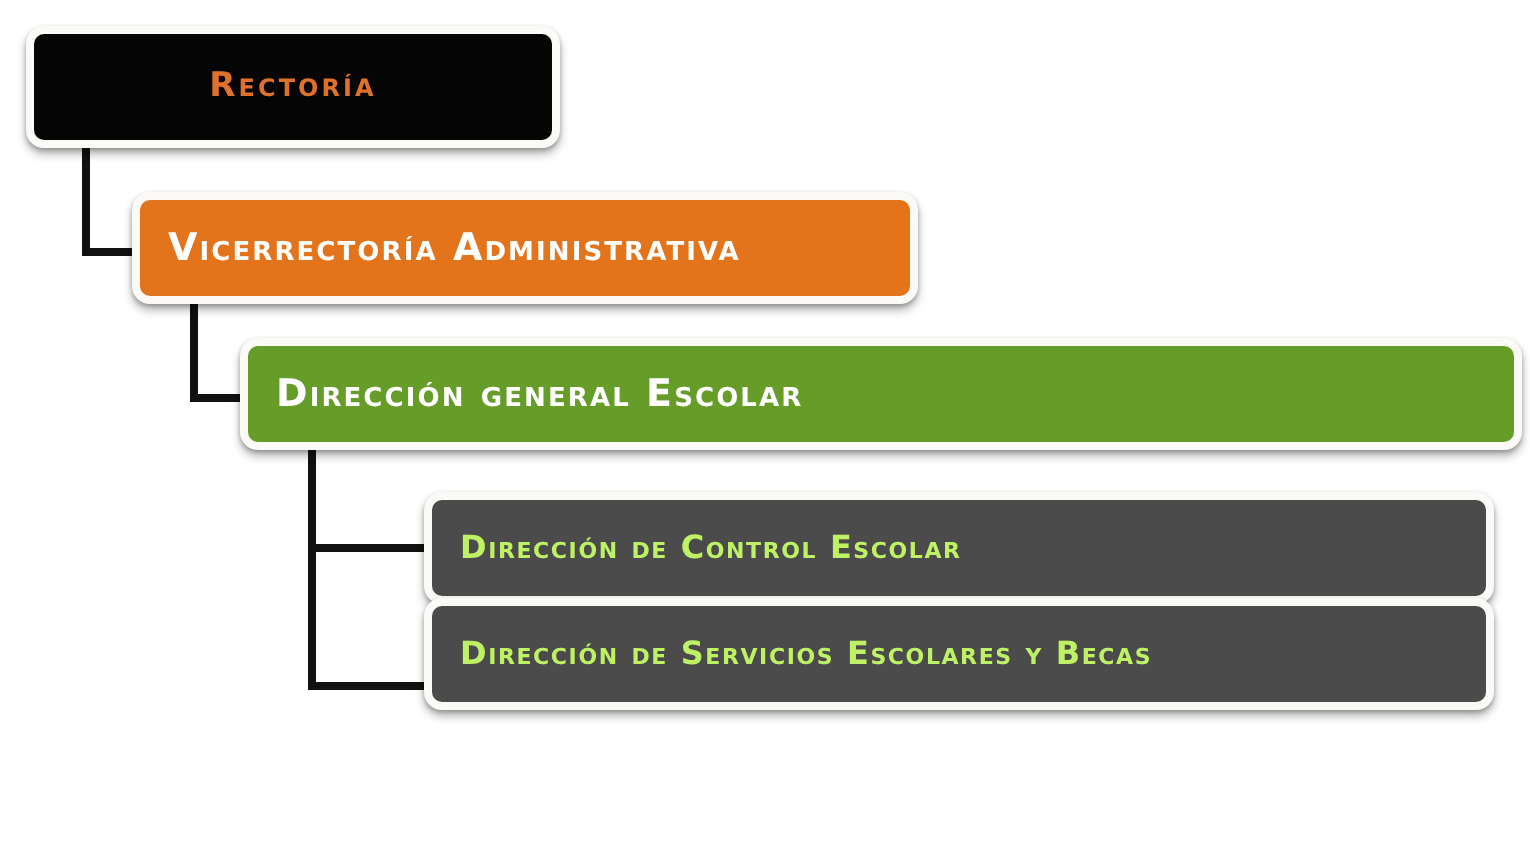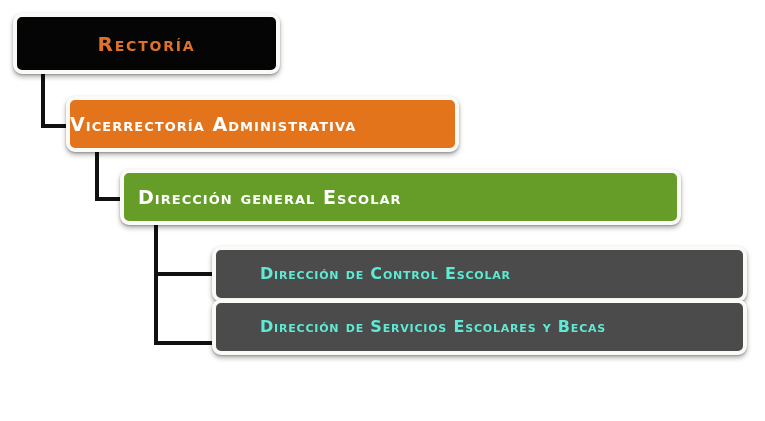--- a/index.html
+++ b/index.html
@@ -61,69 +61,69 @@
   .node-root {
     left: 13px;
     top: 13px;
     width: 267px;
     height: 61px;
     background: #050505;
     justify-content: center;
   }
   .node-root .node-label {
     color: #e0712a;
-    font-size: 20px;
+    font-size: 17px;
     letter-spacing: 0.09em;
     text-align: center;
   }
 
   
   .node-l1 {
     left: 66px;
     top: 96px;
     width: 393px;
     height: 56px;
     background: #e4741b;
     justify-content: flex-start;
+    padding-left: 14px;
     align-items: center;
   }
   .node-l1 .node-label {
     color: #ffffff;
     font-size: 19px;
   }
 
   
   .node-l2 {
     left: 120px;
     top: 169px;
-    width: 561px;
+    width: 641px;
     height: 56px;
     background: #669c28;
     justify-content: flex-start;
     padding-left: 14px;
   }
   .node-l2 .node-label {
     color: #ffffff;
     font-size: 19px;
   }
 
   
   .node-l3 {
     left: 212px;
     width: 535px;
     height: 56px;
     background: #4b4b4b;
     justify-content: flex-start;
     padding-left: 14px;
   }
   .node-l3 .node-label {
-    color: #5eead4;
+    color: #bef264;
     font-size: 16px;
     letter-spacing: 0.05em;
-    margin-left: 30px;
   }
   .node-l3-a { top: 246px; }
   .node-l3-b { top: 299px; }
 </style>
 </head>
 <body>
 
 <div id="org-chart">
 
   <div class="connector-layer">

